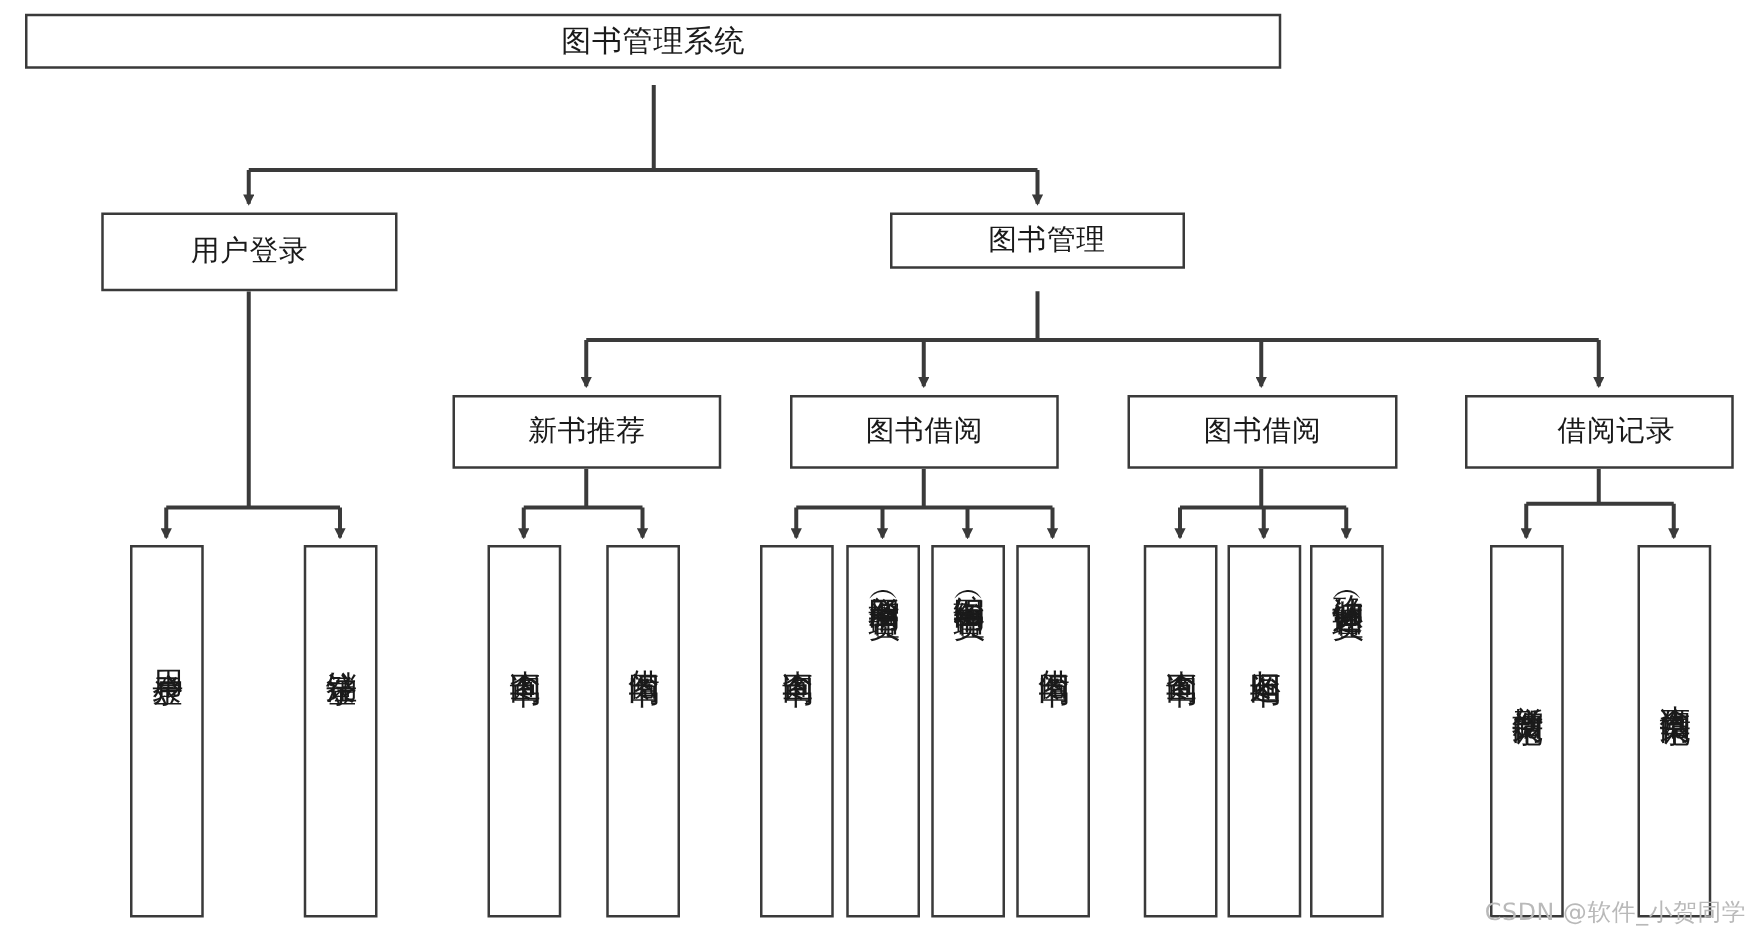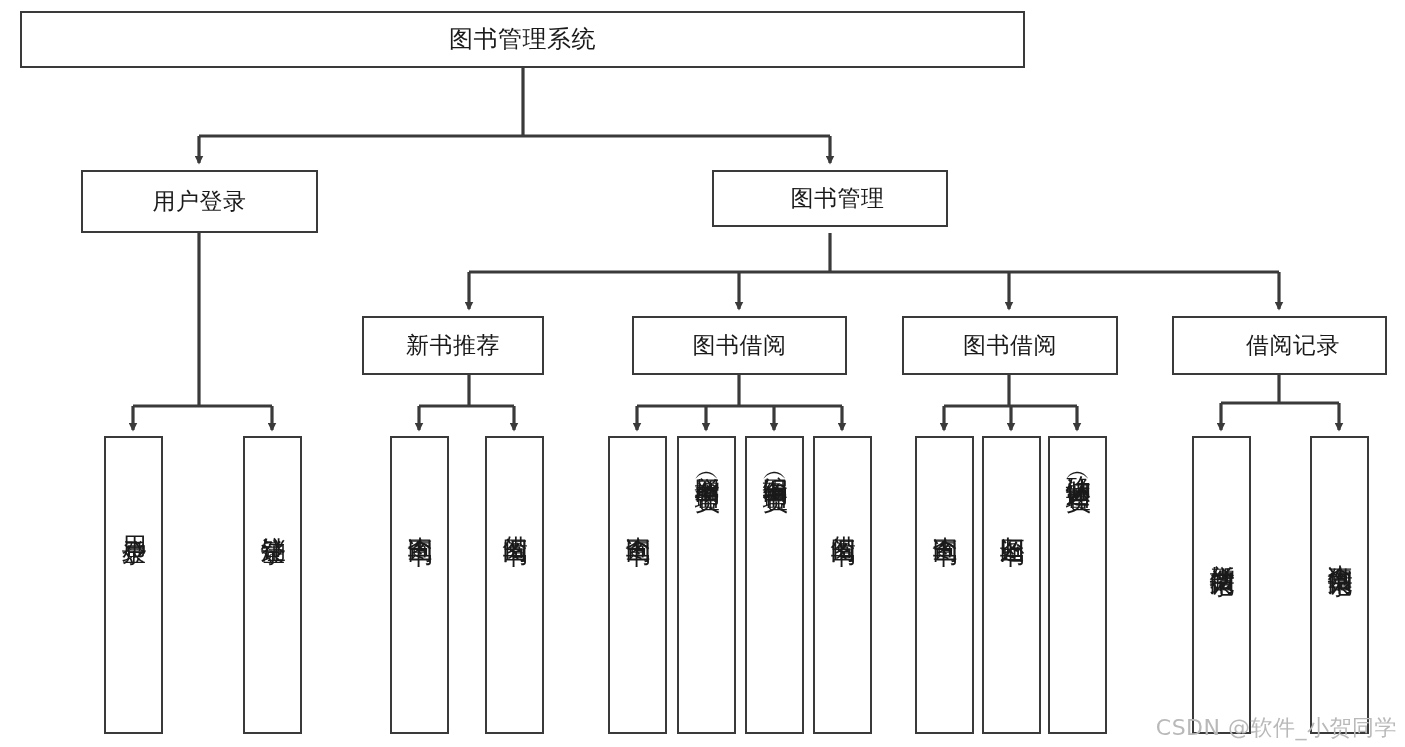--- a/index.html
+++ b/index.html
@@ -62,21 +62,21 @@
   .node.vert.mid .label {
     padding-top: 60px;
   }
   .node.vert.low .label {
     padding-top: 88px;
   }
   .watermark {
     position: absolute;
     right: 8px;
     bottom: 4px;
-    font-size: 22px;
+    font-size: 19px;
     color: #b9b9b9;
     white-space: nowrap;
     letter-spacing: 0.5px;
   }
 </style>
 </head>
 <body>
 
 <div id="canvas">
 
@@ -123,32 +123,32 @@
       <path d="M1011,406 L1011,430" marker-end="url(#arrow)"></path>
       <path d="M1077,406 L1077,430" marker-end="url(#arrow)"></path>
 
       <path d="M1279,375 L1279,403"></path>
       <path d="M1221,403 L1339,403"></path>
       <path d="M1221,403 L1221,430" marker-end="url(#arrow)"></path>
       <path d="M1339,403 L1339,430" marker-end="url(#arrow)"></path>
     </g>
   </svg>
 
-  <div class="node horiz root" style="left:20px;top:11px;width:1005px;height:57px;">
+  <div class="node horiz root" style="left:20px;top:11px;width:1005px;height:44px;">
     <span class="label">图书管理系统</span>
   </div>
 
   <div class="node horiz" style="left:81px;top:170px;width:237px;height:63px;">
     <span class="label">用户登录</span>
   </div>
-  <div class="node horiz" style="left:712px;top:170px;width:236px;height:57px;padding-left:15px;">
+  <div class="node horiz" style="left:712px;top:170px;width:236px;height:45px;padding-left:15px;">
     <span class="label">图书管理</span>
   </div>
 
-  <div class="node horiz" style="left:362px;top:316px;width:182px;height:59px;">
+  <div class="node horiz" style="left:362px;top:316px;width:215px;height:59px;">
     <span class="label">新书推荐</span>
   </div>
   <div class="node horiz" style="left:632px;top:316px;width:215px;height:59px;justify-content:center;">
     <span class="label">图书借阅</span>
   </div>
   <div class="node horiz" style="left:902px;top:316px;width:216px;height:59px;">
     <span class="label">图书借阅</span>
   </div>
   <div class="node horiz" style="left:1172px;top:316px;width:215px;height:59px;padding-left:27px;">
     <span class="label">借阅记录</span>

